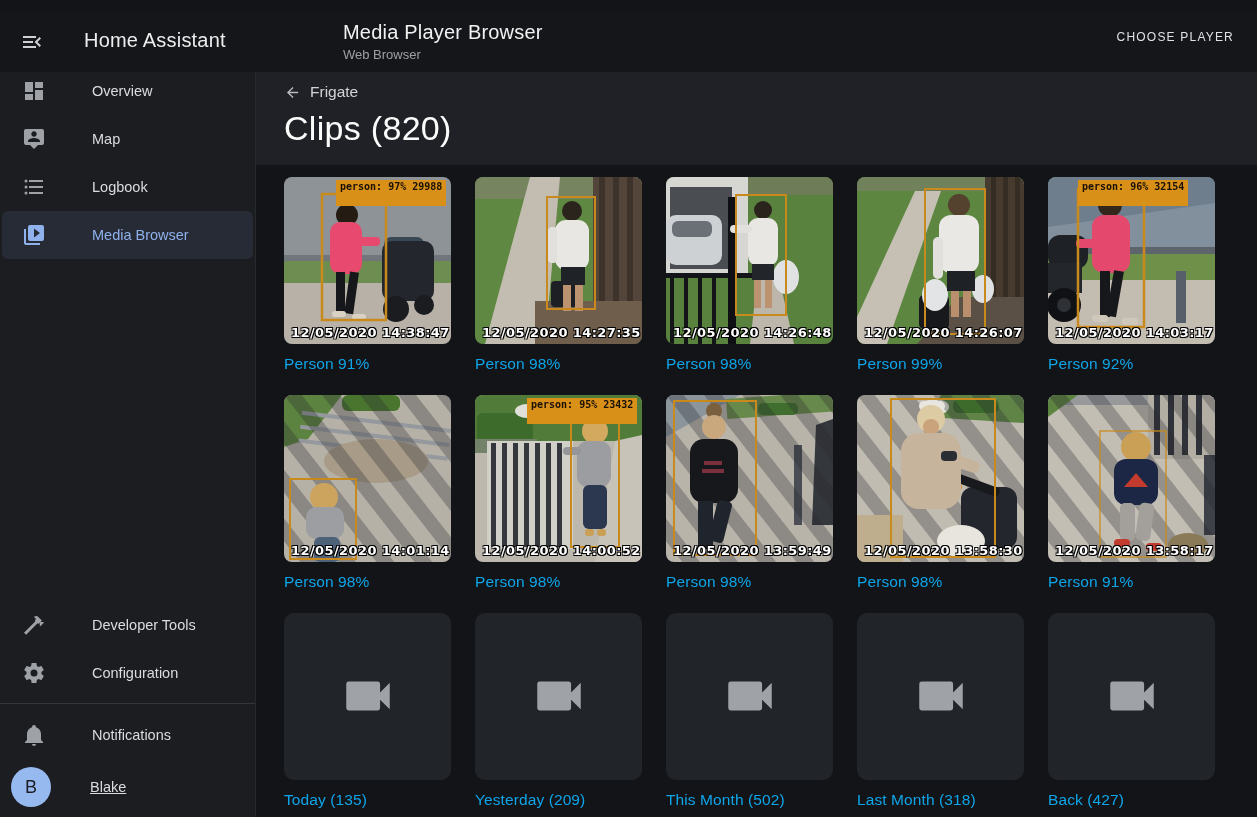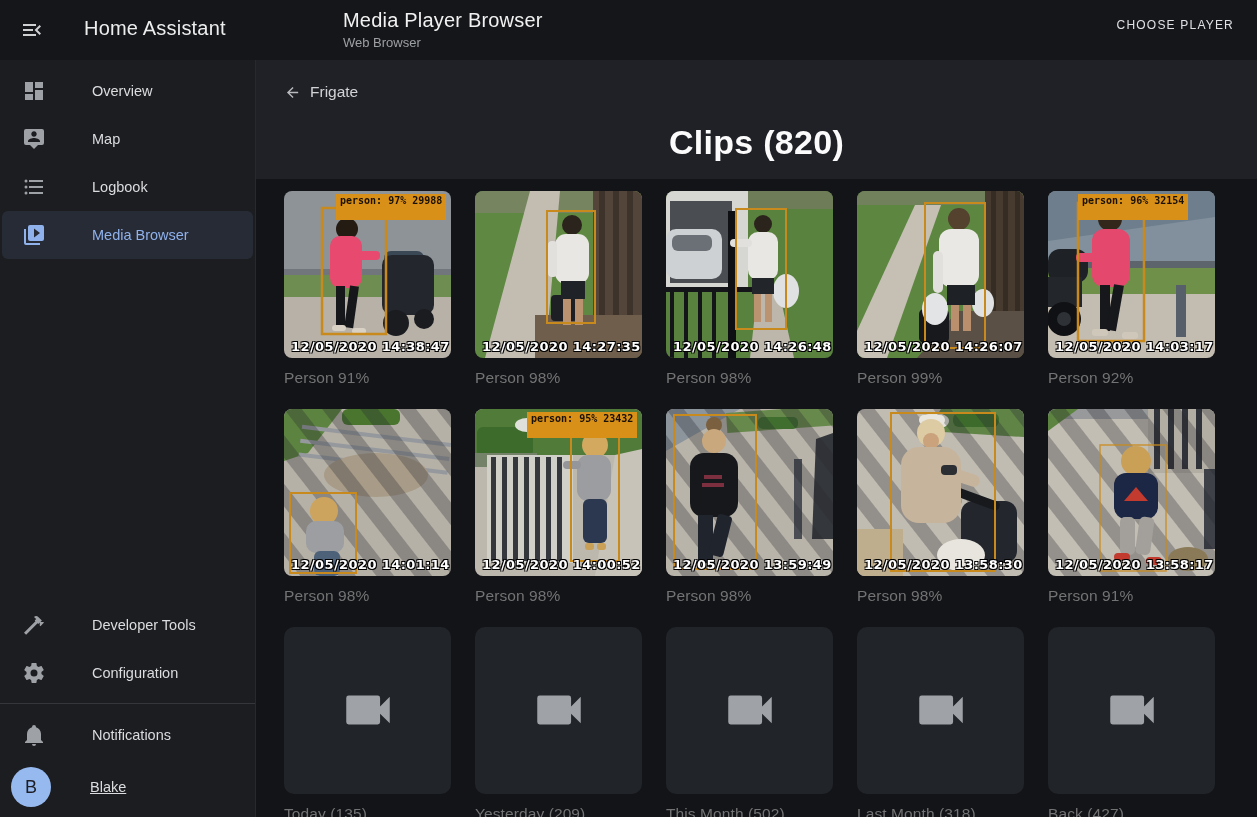--- a/index.html
+++ b/index.html
@@ -1,20 +1,20 @@
 <!DOCTYPE html>
 <html><head>
 <meta charset="utf-8">
 <style>
   * { box-sizing: border-box; margin: 0; padding: 0; }
   html,body { width:1257px; height:817px; overflow:hidden; background:#131418;
     font-family:"Liberation Sans", sans-serif; }
 
   
-  .topbar { position:absolute; top:0; left:0; width:1257px; height:60px;
+  .topbar { position:absolute; top:12px; left:0; width:1257px; height:60px;
     background:#15161a; z-index:20; }
   .menu-btn { position:absolute; left:12px; top:10px; width:40px; height:40px;
     border:none; background:transparent; color:#cfd0d2; cursor:pointer;
     display:flex; align-items:center; justify-content:center; }
   .menu-btn svg { width:24px; height:24px; fill:currentColor; }
   .app-title { position:absolute; left:84px; top:17px; font-size:20px; color:#eceded;
     letter-spacing:0.2px; }
   .page-head { position:absolute; left:343px; top:9px; }
   .page-head .t { font-size:20px; color:#f1f1f1; letter-spacing:0.2px; }
   .page-head .s { font-size:13px; color:#9da0a3; margin-top:3px; }
@@ -43,30 +43,30 @@
     margin-right:39px; flex:none; }
   .profile-name { color:#dbdcde; font-size:14.5px; font-weight:500;text-decoration:underline; }
 
   
   .main { position:absolute; top:60px; left:256px; width:1001px; height:757px;
     background:#131418; overflow:hidden; }
   .content-header { background:#1f2127; padding:23px 28px 17px; }
   .breadcrumb { display:inline-flex; align-items:center; color:#d2d3d5; font-size:15.5px;
     cursor:pointer; }
   .breadcrumb svg { width:17px; height:17px; fill:#b9babd; margin-right:9px; }
-  .page-title { margin-top:18px; font-size:34px; font-weight:700; color:#fbfbfb;
-    letter-spacing:0.3px;text-align:center; }
+  .page-title { margin-top:4px; font-size:34px; font-weight:400; color:#fbfbfb;
+    letter-spacing:0.3px; }
 
   .grid { padding:12px 28px 0; display:grid; grid-template-columns:repeat(5,167px);
     column-gap:24px; row-gap:22px; }
   .cell {}
   .thumb { width:167px; height:167px; border-radius:8px; overflow:hidden; position:relative;
     background:#202329; cursor:pointer; }
   .thumb svg.scene { display:block; width:167px; height:167px; }
-  .caption { margin-top:11px; font-size:15.5px; color:#737373; letter-spacing:0.1px; }
+  .caption { margin-top:11px; font-size:15.5px; color:#0ea5e9; letter-spacing:0.1px; }
   .osd { position:absolute; left:7px; bottom:4px; font-size:13px; font-weight:800; color:#fff;
     letter-spacing:0.4px; white-space:nowrap; font-family:"DejaVu Sans", sans-serif;
     text-shadow:-1px -1px 0 #000, 1px -1px 0 #000, -1px 1px 0 #000, 1px 1px 0 #000; }
   .chip { position:absolute; top:3px; background:#d89018; color:#191006; font-size:10px;
     font-weight:700; padding:1px 4px 14px; white-space:nowrap;
     font-family:"DejaVu Sans Mono", monospace; }
   .chip:empty { display:none; }
   .folder { display:flex; align-items:center; justify-content:center; background:#212429;
     border-radius:10px; }
   .folder svg { width:58px; height:58px; fill:#9fa3a8; }

